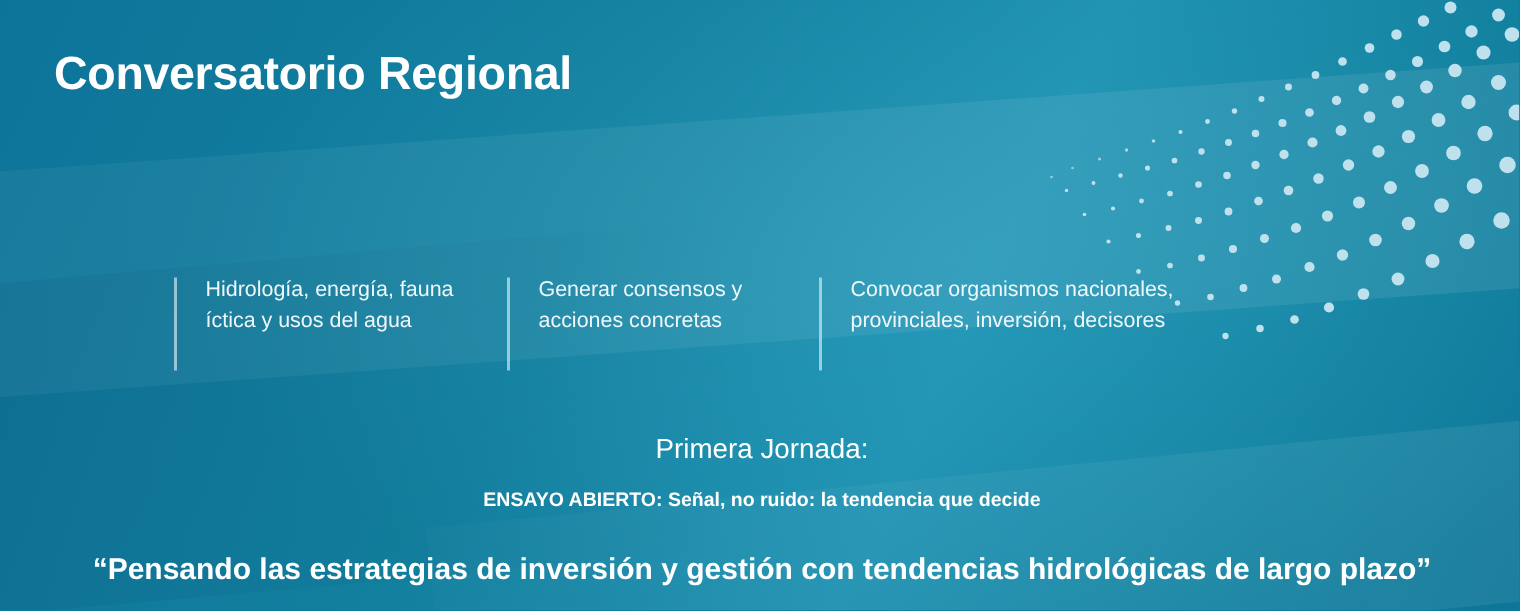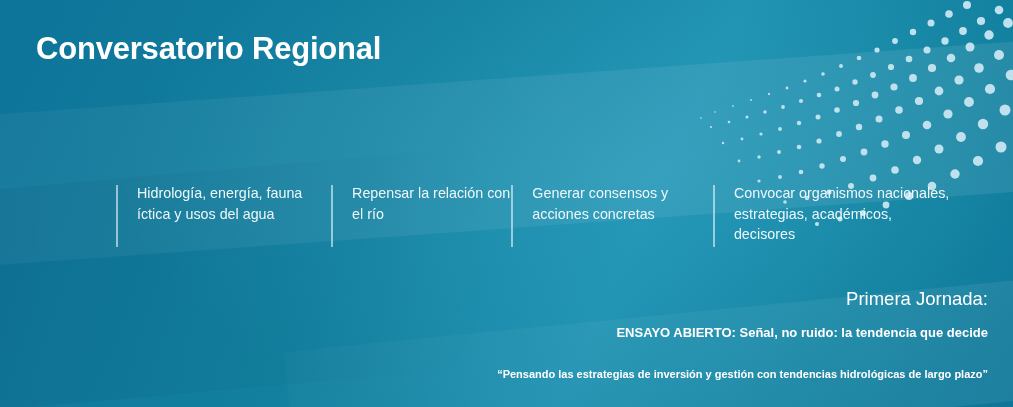--- a/index.html
+++ b/index.html
@@ -67,26 +67,26 @@
     width:2px; height:62px;
     background:rgba(226,243,249,0.62);
   }
   .p1 { width:222px;margin-left:16px; }
   .p2 { width:186px; }
   .p3 { width:208px; }
   .p4 { width:250px; }
 
   
   #bottom {
-    position:absolute; left:4px; top:288px; width:984px;
-    text-align:right; color:#ffffff;
+    position:absolute; left:16px; top:288px; width:984px;
+    text-align:center; color:#ffffff;
   }
   #jornada-label { font-size:18.5px; font-weight:normal; line-height:1.2; }
   #jornada-title { margin-top:15px; font-size:13px; font-weight:bold; line-height:1.2; }
-  #jornada-sub   { margin-top:27px; font-size:11px; font-weight:bold; line-height:1.2; }
+  #jornada-sub   { margin-top:27px; font-size:20px; font-weight:bold; line-height:1.2; }
 </style>
 </head>
 <body>
 
 <div id="banner">
 
   <div class="band" id="band-left-dark"></div>
   <div class="band" id="band-upper"></div>
   <div class="band" id="band-lower"></div>
 
@@ -195,23 +195,22 @@
       <circle cx="238" cy="23" r="3.5"></circle>
       <circle cx="256" cy="14" r="3.8"></circle>
       <circle cx="274" cy="5" r="4.0"></circle>
     </g>
   </svg>
 
   <h1 id="headline"><span class="l1">Conversatorio Regional</span></h1>
 
   <div id="pillars">
     <div class="pillar p1">Hidrología, energía, fauna íctica y usos del agua</div>
-    <div class="pillar p2">Repensar la relación con el río</div>
     <div class="pillar p3">Generar consensos y acciones concretas</div>
-    <div class="pillar p4">Convocar organismos nacionales, estrategias, académicos, decisores</div>
+    <div class="pillar p4">Convocar organismos nacionales, provinciales, inversión, decisores</div>
   </div>
 
   <div id="bottom">
     <div id="jornada-label">Primera Jornada:</div>
     <div id="jornada-title">ENSAYO ABIERTO: Señal, no ruido: la tendencia que decide</div>
     <div id="jornada-sub">“Pensando las estrategias de inversión y gestión con tendencias hidrológicas de largo plazo”</div>
   </div>
 
 </div>
 

